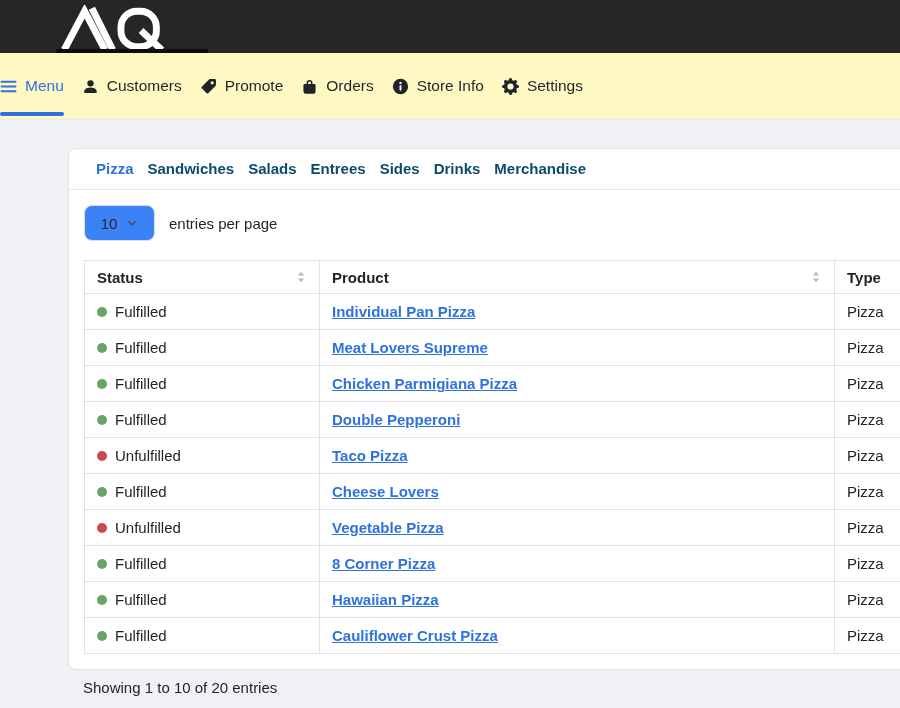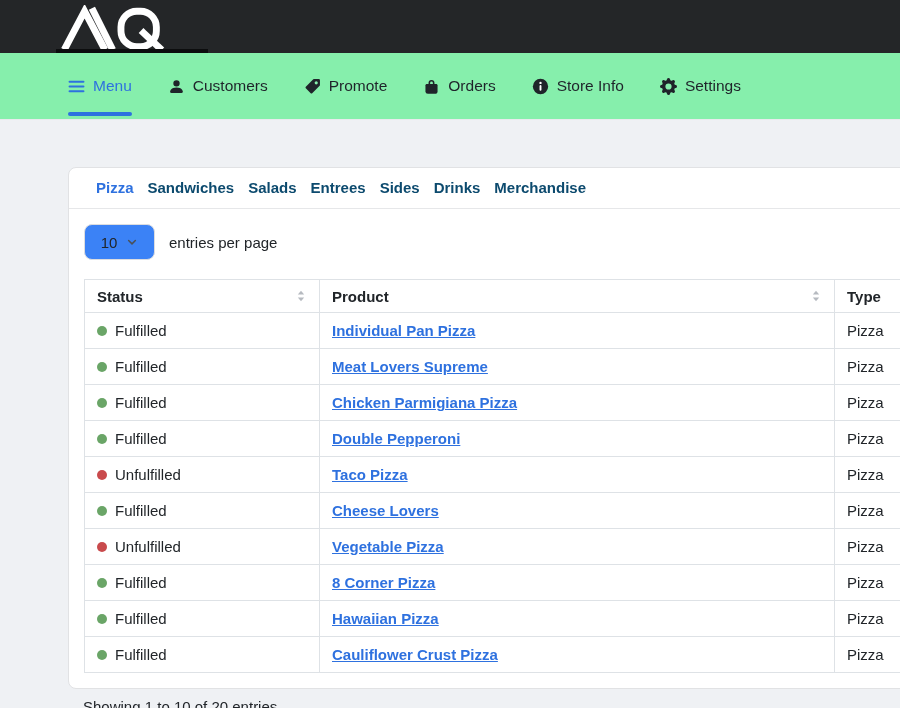--- a/index.html
+++ b/index.html
@@ -5,33 +5,33 @@
   * { margin:0; padding:0; box-sizing:border-box; }
   html,body { width:900px; height:708px; overflow:hidden; background:#fff;
     font-family:"Liberation Sans", sans-serif; color:#212529; }
 
   
   .topbar { height:53px; background:#242628; position:relative; }
   .logo { position:absolute; left:60px; top:5px; cursor:pointer; }
   .logo-shadow { position:absolute; left:56px; bottom:0; width:152px; height:4px; background:#0c0d0e; }
 
   
-  .navbar { height:67px; background:#86efac; display:flex; align-items:stretch;
-    padding-left:68px; gap:36px; border-bottom:1px solid #e9ebee; }
+  .navbar { height:67px; background:#fef9c3; display:flex; align-items:stretch;
+    gap:18px; border-bottom:1px solid #e9ebee; }
   .nav-item { display:flex; align-items:center; gap:8px; position:relative;
     color:#1f242a; text-decoration:none; font-size:15.5px; font-weight:500; cursor:pointer; }
   .nav-item.active { color:#2e71df; }
   .nav-icon { display:flex; }
   .nav-icon svg { width:17px; height:17px; display:block; }
   .nav-underline { display:none; position:absolute; left:0; right:0; bottom:3px;
     height:4px; border-radius:2px; background:#2e71df; }
   .nav-item.active .nav-underline { display:block; }
 
   
-  .page { background:#eff1f4; height:588px; padding-top:47px; }
+  .page { background:#eff1f4; height:588px; padding-top:28px; }
   .card { margin-left:68px; width:980px; background:#fff;
     border:1px solid #e1e2e4; border-radius:8px; }
   .card-header { padding:11px 15px 12px 27px; border-bottom:1px solid #e6e7e9;
     display:flex; gap:14px; }
   .tab { font-size:15px; font-weight:700; color:#0c4a6e; text-decoration:none; cursor:pointer; }
   .tab.active { color:#2e71df; }
   .card-body { padding:15px; }
 
   .entries-row { display:flex; align-items:center; gap:14px; margin-bottom:19px; }
   .select { width:71px; height:36px; border:1px solid #dcdde0; border-radius:8px;

